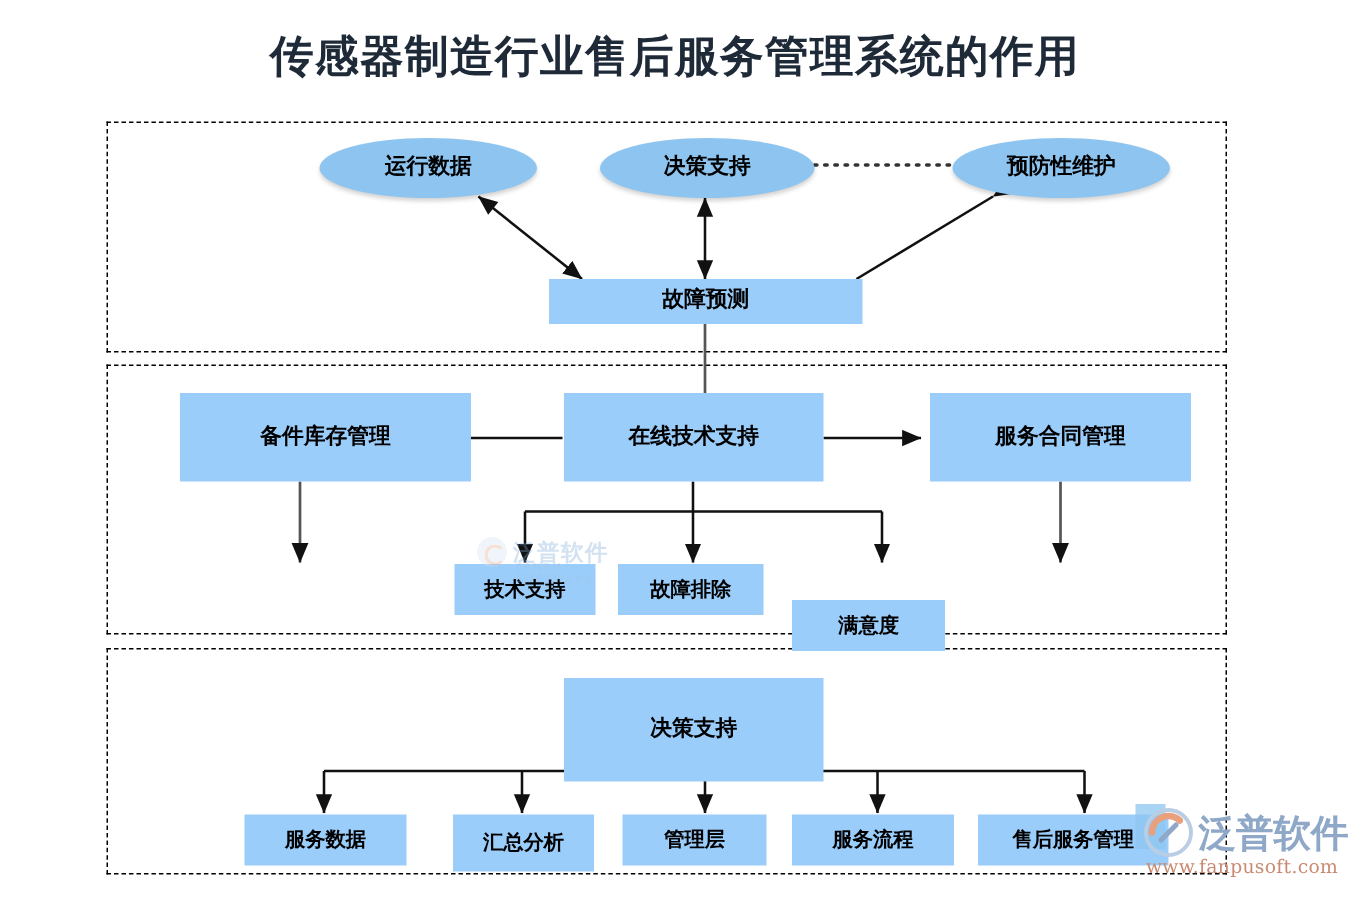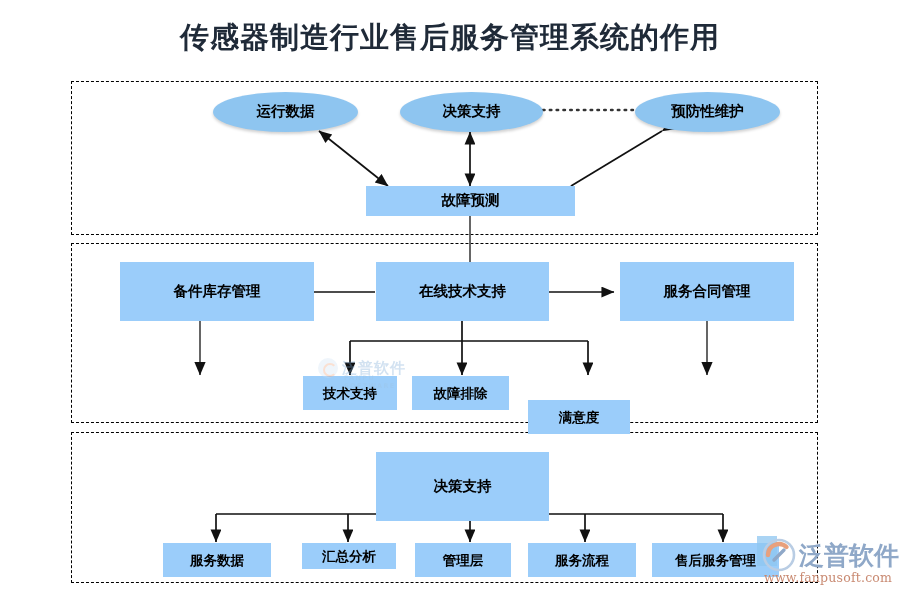--- a/index.html
+++ b/index.html
@@ -242,21 +242,21 @@
   <div class="node" style="left:376px; top:262px; width:173px; height:59px;">在线技术支持</div>
   <div class="node" style="left:620px; top:262px; width:174px; height:59px;">服务合同管理</div>
 
   <div class="node small" style="left:303px; top:376px; width:94px; height:34px;">技术支持</div>
   <div class="node small" style="left:412px; top:376px; width:97px; height:34px;">故障排除</div>
   <div class="node small" style="left:528px; top:400px; width:102px; height:34px;">满意度</div>
 
   <div class="node" style="left:376px; top:452px; width:173px; height:69px;">决策支持</div>
 
   <div class="node small" style="left:163px; top:543px; width:108px; height:34px;">服务数据</div>
-  <div class="node small" style="left:302px; top:543px; width:94px; height:26px;">汇总分析</div>
+  <div class="node small" style="left:302px; top:543px; width:94px; height:38px;">汇总分析</div>
   <div class="node small" style="left:415px; top:543px; width:96px; height:34px;">管理层</div>
   <div class="node small" style="left:528px; top:543px; width:108px; height:34px;">服务流程</div>
   <div class="node small" style="left:652px; top:543px; width:127px; height:34px;">售后服务管理</div>
 
   <div class="wm wm-center">
     <span class="wm-mark"></span>
     <span class="wm-text-cn">泛普软件</span>
     <span class="wm-text-en">FANPU SOFTWARE</span>
   </div>
 

